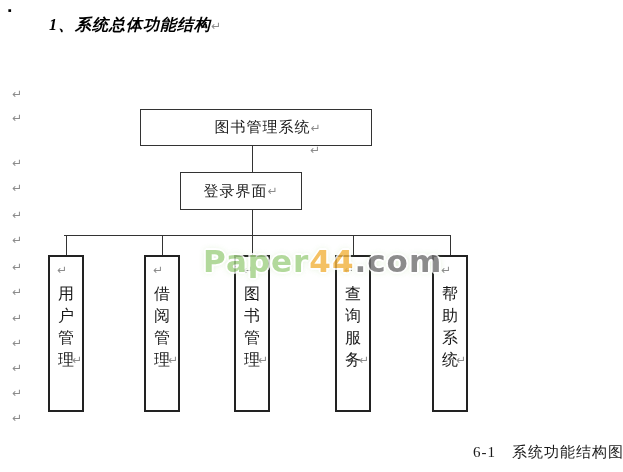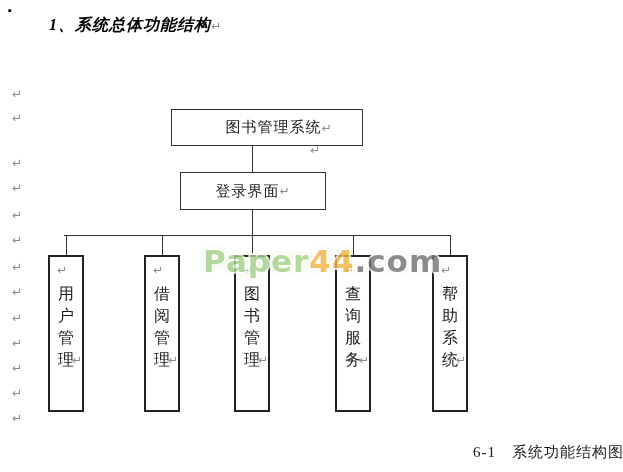--- a/index.html
+++ b/index.html
@@ -24,22 +24,22 @@
     text-align:justify;
   }
 
   .line { position:absolute; background:#333; }
 
   .box {
     position:absolute; border:1px solid #333; box-sizing:border-box;
     display:flex; align-items:center; justify-content:center;
     font-size:15px; letter-spacing:1px; color:#1a1a1a; background:transparent;
   }
-  .root-box  { left:171px; top:109px; width:192px; height:37px;padding-left:24px; }
-  .login-box { left:180px; top:172px; width:146px; height:38px; }
+  .root-box  { left:140px; top:109px; width:232px; height:37px;padding-left:24px; }
+  .login-box { left:180px; top:172px; width:122px; height:38px; }
 
   .stray-mark { position:absolute; left:310px; top:144px; }
 
   .tbox {
     position:absolute; top:255px; width:36px; height:157px;
     border:2px solid #222; box-sizing:border-box;
   }
   .tbox .tmark { position:absolute; left:7px; top:7px; }
   .tchars { position:absolute; left:0; top:26px; width:100%; }
   .tchar { height:22px; line-height:22px; text-align:center; font-size:16px; color:#1a1a1a; }

